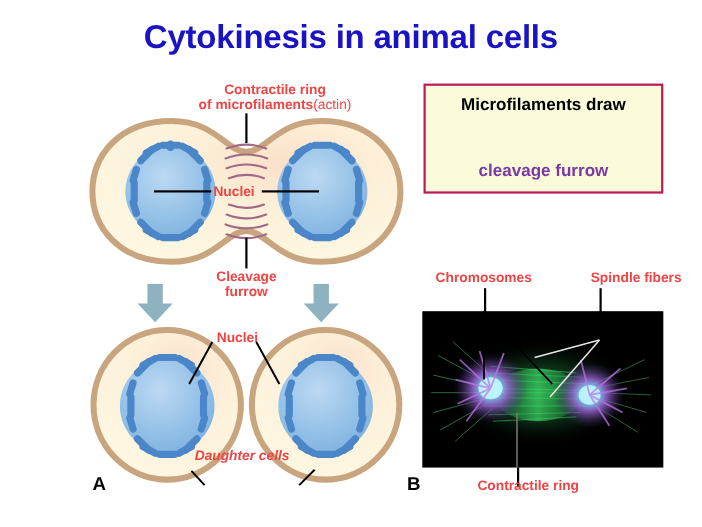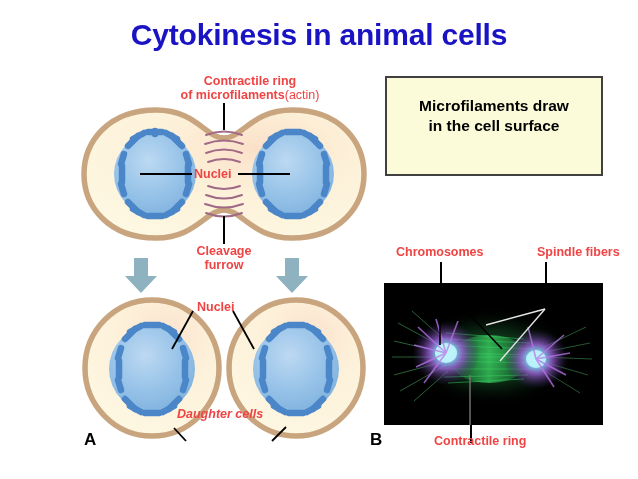--- a/index.html
+++ b/index.html
@@ -19,21 +19,21 @@
     font-size:30px;font-weight:bold;
     color:#1a13c4;
     letter-spacing:-0.2px;
     white-space:nowrap;
   }
 
   
   #callout-box{
     position:absolute;left:385px;top:76px;width:218px;height:100px;
     background:#fbfbd9;
-    border:2px solid #404040;
+    border:2px solid #be185d;
     box-sizing:border-box;
     display:flex;align-items:center;justify-content:center;
   }
   #callout-text{
     text-align:center;
     font-size:15.5px;line-height:20px;
     font-weight:bold;color:#000;
     padding:0 6px;
   }
   #callout-highlight{color:#7b39a8;}
@@ -75,22 +75,23 @@
 </head>
 <body>
 
 <div class="stage">
 
   <div id="page-title">Cytokinesis in animal cells</div>
 
   <div id="callout-box">
     <div id="callout-text">
       <span>Microfilaments draw</span><br>
-      <span>in the cell surface</span><br>
       <br>
+      <br>
+      <span id="callout-highlight">cleavage furrow</span>
     </div>
   </div>
 
   <div class="cellwrap" style="left:78px;top:104px;">
     <svg class="cell-svg" width="292" height="140" viewBox="0 0 292 140" xmlns="http://www.w3.org/2000/svg">
       <defs>
         <radialGradient id="cytoA" cx="62%" cy="30%" r="78%">
           <stop offset="0%" stop-color="#fbe0c9"></stop>
           <stop offset="42%" stop-color="#fdf0d8"></stop>
           <stop offset="100%" stop-color="#fdf8e2"></stop>

